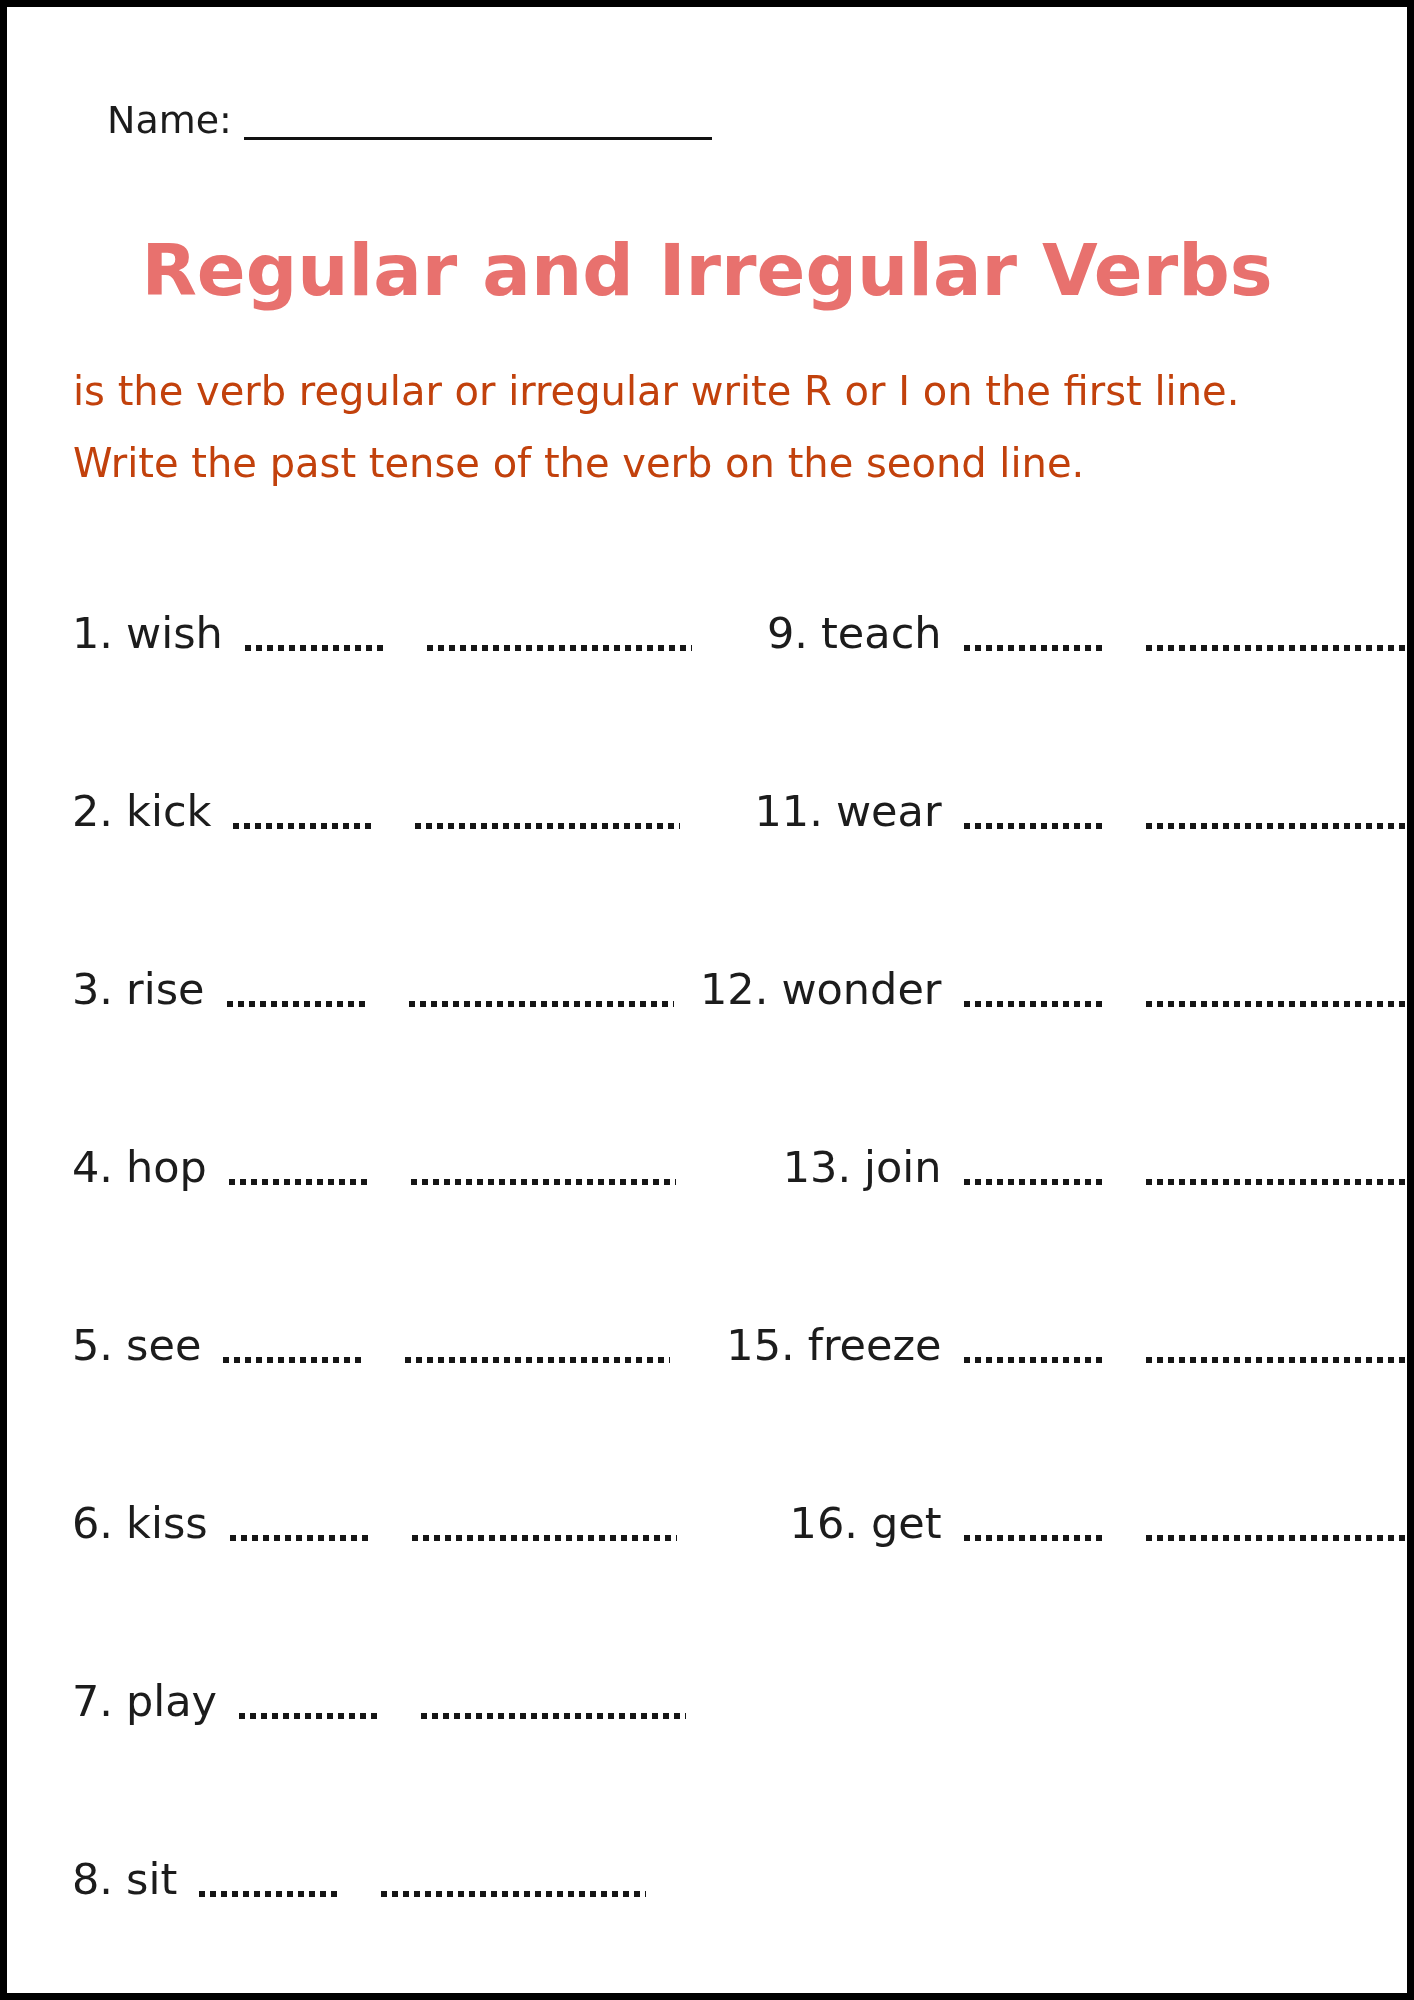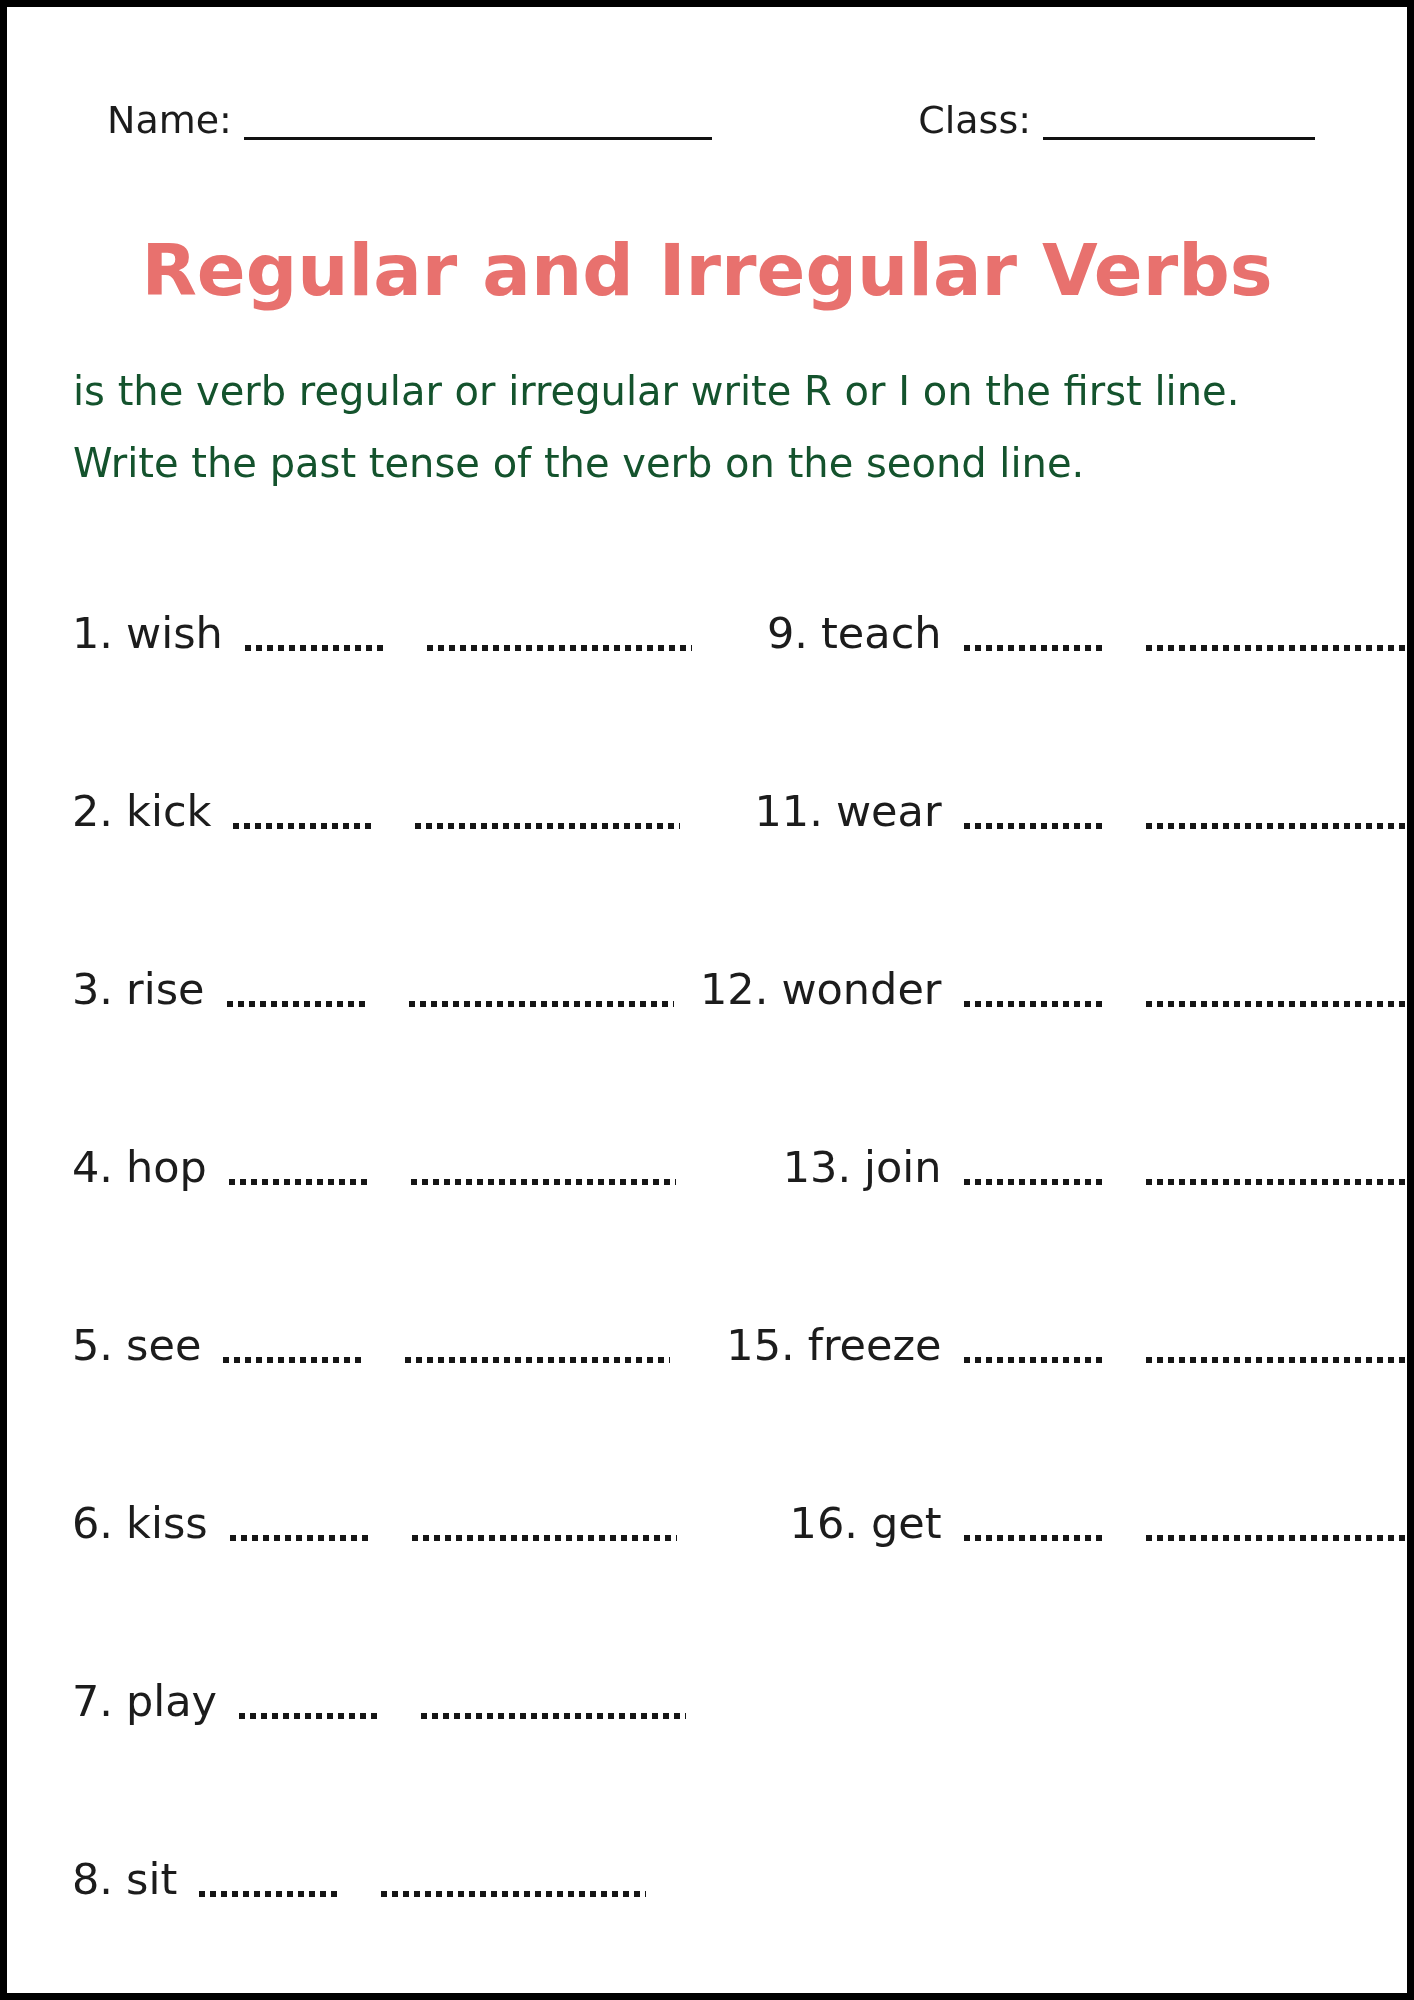--- a/index.html
+++ b/index.html
@@ -61,21 +61,21 @@
 
   
   .instructions {
     position: absolute;
     top: 348px;
     left: 66px;
     right: 40px;
     margin: 0;
     font-size: 40px;
     line-height: 72px;
-    color: #14532d;
+    color: #c2410c;
   }
 
   
   .items {
     position: absolute;
     top: 473px;
     left: 65px;
     right: 50px;
     display: grid;
     grid-template-columns: 600px 1fr;
@@ -107,24 +107,20 @@
 </head>
 <body>
 
 <div class="page">
 
   <div class="header-row">
     <div class="field field-name">
       <span>Name:</span>
       <span class="fill-line name-line"></span>
     </div>
-    <div class="field field-class">
-      <span>Class:</span>
-      <span class="fill-line class-line"></span>
-    </div>
   </div>
 
   <h1 class="title" style="color: rgb(232, 113, 110);">Regular and Irregular Verbs</h1>
 
   <p class="instructions">
     <span>is the verb regular or irregular write R or I on the first line.</span><br>
     <span>Write the past tense of the verb on the seond line.</span>
   </p>
 
   <div class="items">

